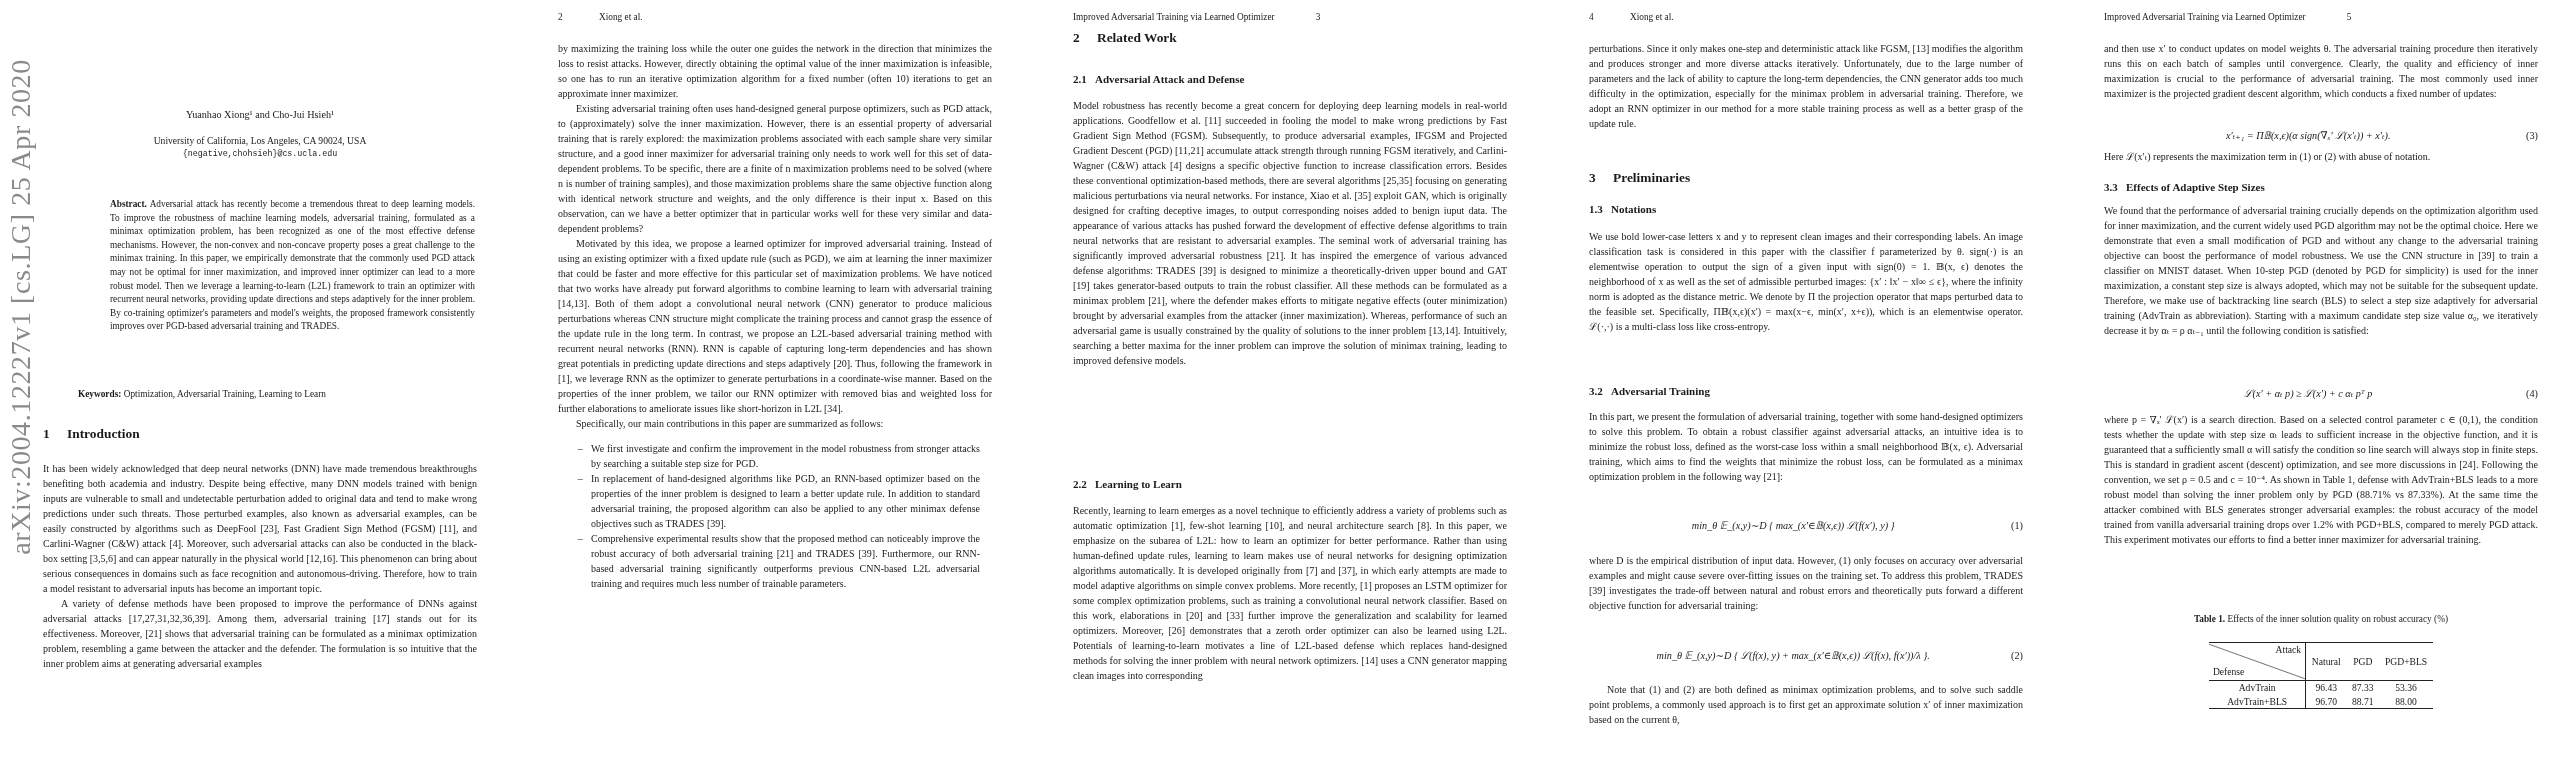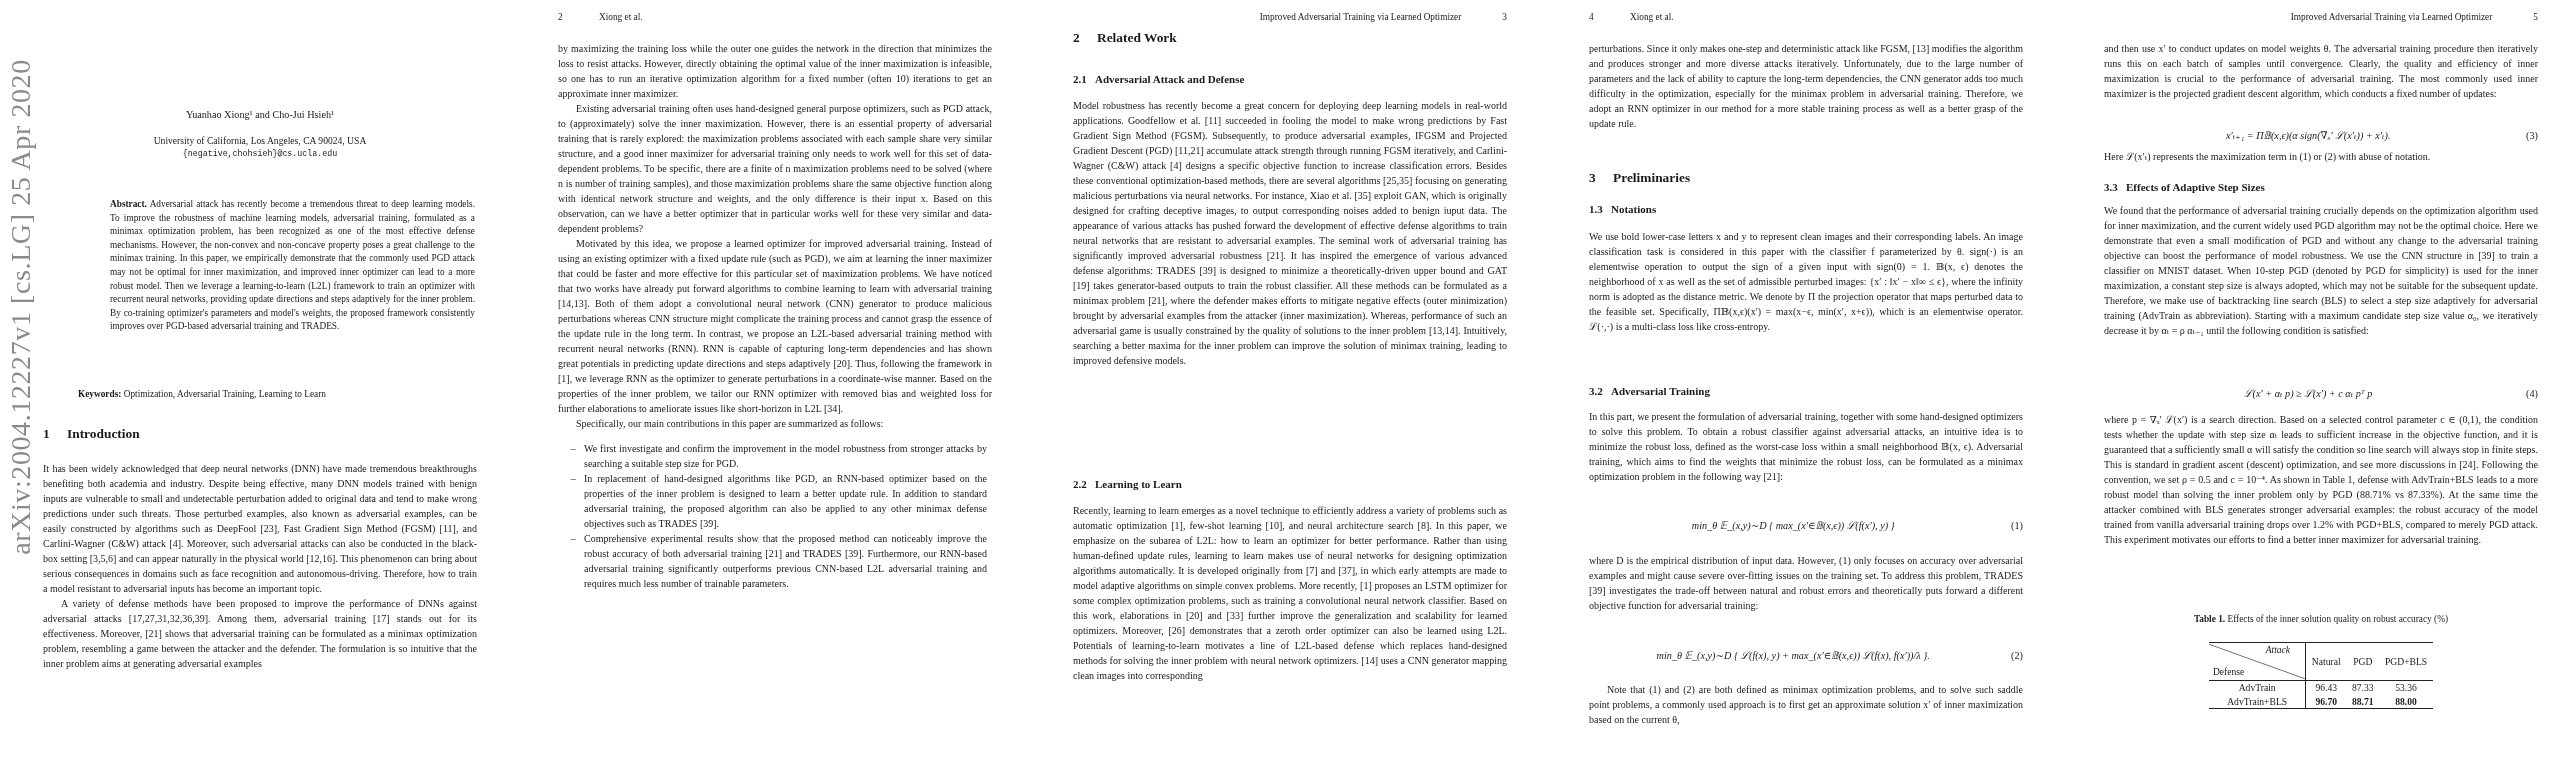--- a/index.html
+++ b/index.html
@@ -3,54 +3,54 @@
 <meta charset="utf-8">
 <style>
   html, body { margin:0; padding:0; background:#ffffff; }
   body { width:2576px; height:766px; overflow:hidden; position:relative;
          font-family:"Liberation Serif","DejaVu Serif",serif; color:#1a1a1a; }
   .page { position:absolute; top:0; width:515px; height:766px; background:#fff; }
   .p1 { left:0; } .p2 { left:515px; } .p3 { left:1030px; } .p4 { left:1546px; } .p5 { left:2061px; }
   .col { position:absolute; left:43px; width:434px; }
   .running { position:absolute; top:11.5px; left:43px; width:434px; font-size:9.3px; display:flex; }
   .running .num { width:41px; }
-  .running.right { justify-content:flex-end; }
+  .running.right { }
   .running.right .num { width:auto; margin-left:41px; }
   p { margin:0; font-size:10px; line-height:15px; text-align:justify; hyphens:auto; }
   p.ind { text-indent:18px; }
   h1.title { font-weight:normal; font-size:19px; line-height:23px; text-align:center; margin:0; }
   h2 { font-size:13.4px; margin:0; font-weight:bold; }
   h2 .sn { display:inline-block; width:24px; }
   h3 { font-size:11px; margin:0; font-weight:bold; }
   h3 .sn { display:inline-block; width:22px; }
   .arxiv { position:absolute; left:2.6px; top:25.5px; width:36px; height:562px; }
   .arxiv span { position:absolute; left:50%; top:50%; transform:translate(-50%,-50%) rotate(-90deg);
                 white-space:nowrap; font-size:28px; color:#8a8a8a; font-family:"Liberation Serif",serif; letter-spacing:0.6px; }
   .authors { text-align:center; font-size:10.2px; }
   .affil { text-align:center; font-size:9.6px; line-height:12.8px; }
   .email { text-align:center; font-family:"Liberation Mono","DejaVu Sans Mono",monospace; font-size:8.3px; }
   .abstract p { font-size:9.3px; line-height:13.6px; }
   .kw { font-size:9.3px; }
   b.lbl { font-weight:bold; }
-  ul.contrib { list-style:none; margin:5px; padding:0; }
+  ul.contrib { list-style:none; margin:12px; padding:0; }
   ul.contrib li { position:relative; padding-left:21px; font-size:10px; line-height:15px; text-align:justify; }
   ul.contrib li::before { content:"–"; position:absolute; left:7.7px; top:0; }
   .eq { display:flex; align-items:center; font-size:10.2px; font-style:italic; }
   .eq .body { flex:1; text-align:center; }
   .eq .no { font-style:normal; width:25.5px; text-align:right; }
   .caption { text-align:center; font-size:9.3px; }
   table.res { border-collapse:collapse; margin:0 auto; font-size:9.6px; }
   table.res th, table.res td { padding:1.3px 5.7px; text-align:center; font-weight:normal; }
   table.res thead tr { border-top:1.3px solid #222; border-bottom:0.6px solid #222; }
   table.res tbody tr:last-child { border-bottom:1.3px solid #222; }
   table.res .vsep { border-right:0.6px solid #222; }
-  table.res td.bold { font-weight:bold; }
+  table.res td.bold { font-weight:normal; }
   .diag { position:relative; width:96px; height:37px; }
   .diag svg { position:absolute; left:0; top:0; }
-  .diag .att { position:absolute; right:15px; top:1.3px;font-style:italic; }
+  .diag .att { position:absolute; right:4px; top:1.3px; }
   .diag .def { position:absolute; left:3.8px; bottom:2.6px; }
 </style>
 </head>
 <body>
 
 <div class="page p1">
   <div class="arxiv">
     <span>arXiv:2004.12227v1  [cs.LG]  25 Apr 2020</span>
   </div>
   <div class="col authors" style="top:109px;">Yuanhao Xiong¹ and Cho-Jui Hsieh¹</div>

